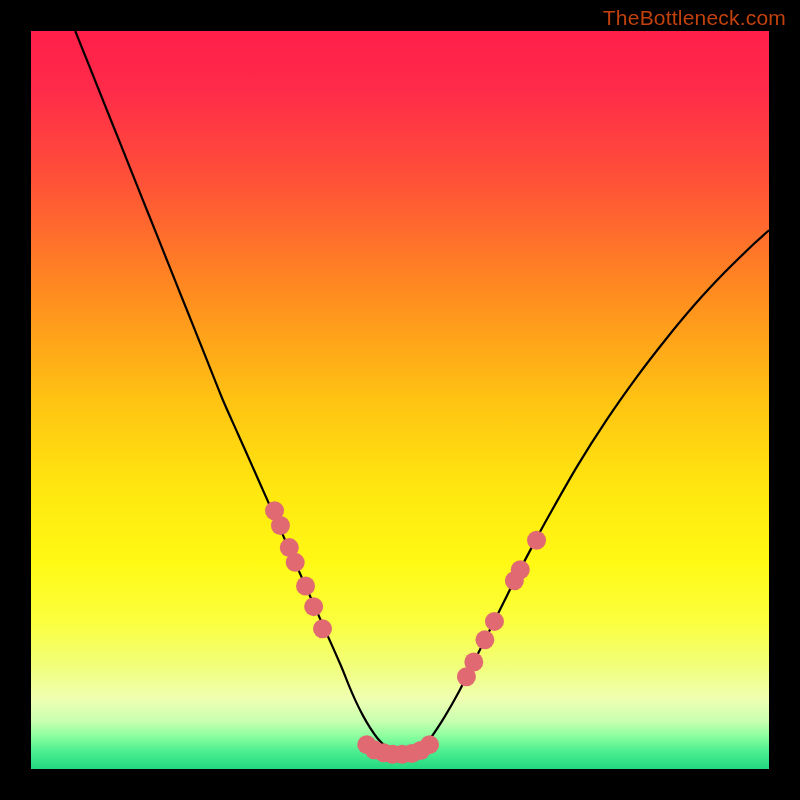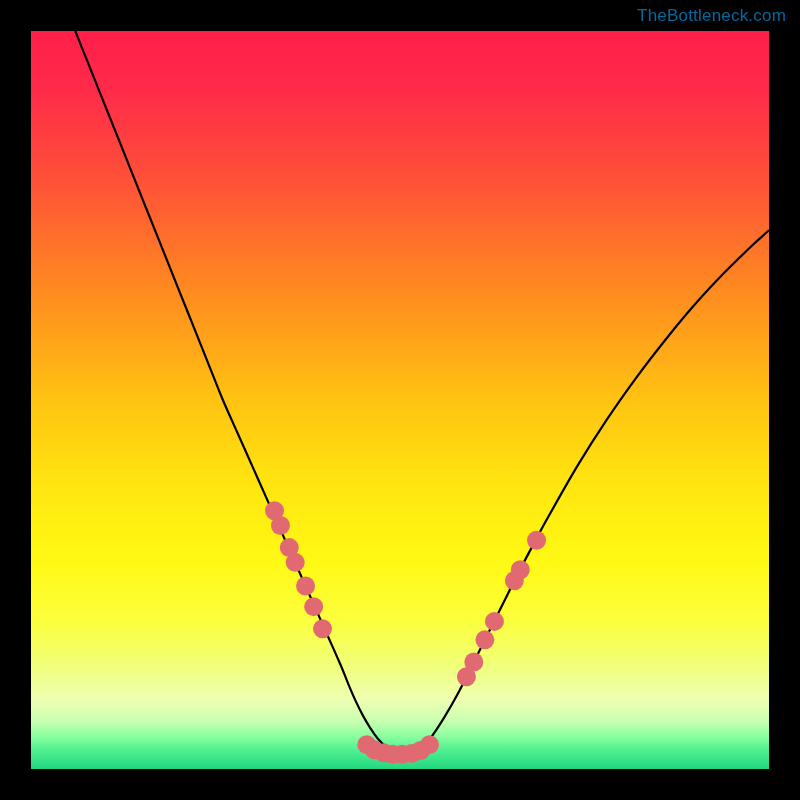--- a/index.html
+++ b/index.html
@@ -31,22 +31,22 @@
   }
   .curve-layer {
     position: absolute;
     inset: 0;
     pointer-events: none;
   }
   .watermark {
     position: absolute;
     top: 6px;
     right: 14px;
-    color: #0369a1;
-    font-size: 17px;
+    color: #c2410c;
+    font-size: 21px;
     font-weight: 500;
     letter-spacing: 0.2px;
     user-select: none;
   }
 </style>
 </head>
 <body>
 
 <div class="root">
   <div class="watermark">TheBottleneck.com</div>

